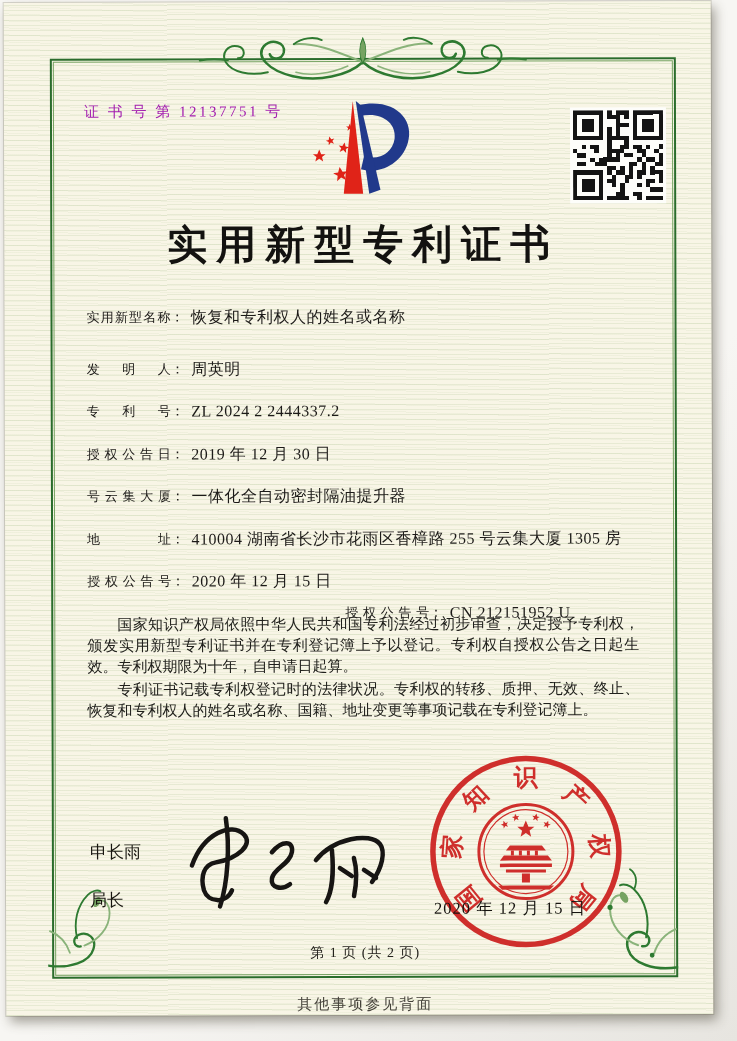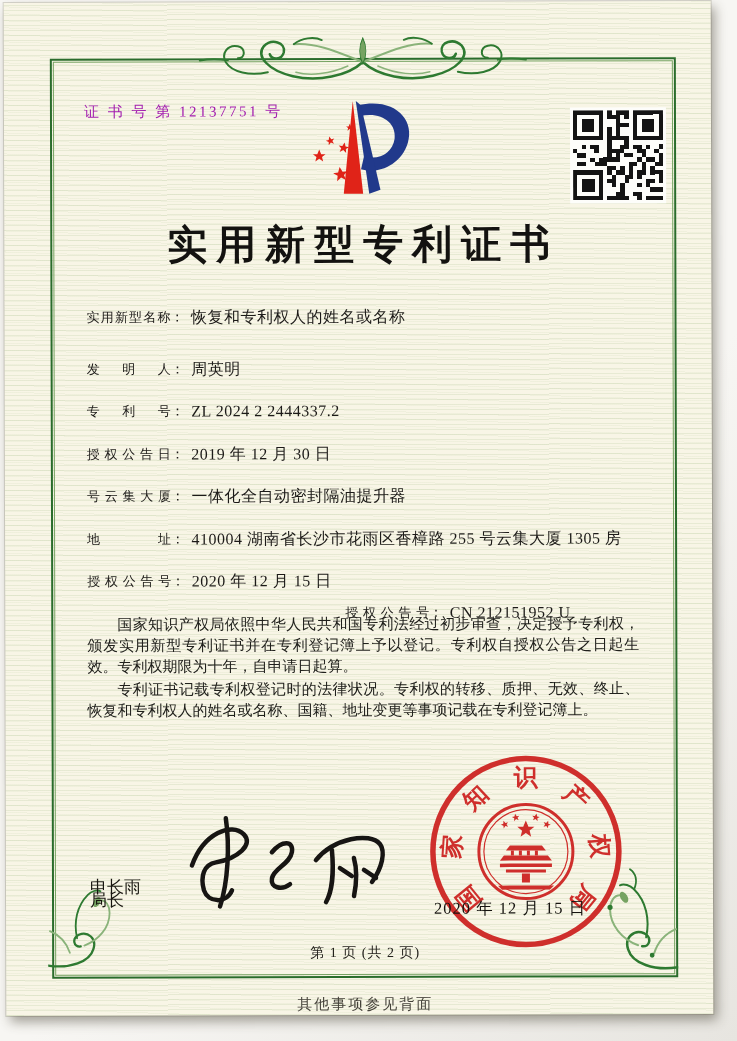--- a/index.html
+++ b/index.html
@@ -40,21 +40,21 @@
   }
   .fields { position:absolute; left:0; top:0; width:100%; z-index:4; }
   .frow { position:absolute; left:82px; right:36px; height:24px; white-space:nowrap; color:#1c1a18;}
   .flabel { display:inline-block; width:84px; font-size:13px; text-align:justify; text-align-last:justify; vertical-align:1px;font-family:Liberation Serif, serif; }
   .fcolon { font-size:13.5px; vertical-align:1px; }
   .fvalue { font-size:16px; margin-left:7px; letter-spacing:.5px; }
   .pair2 { position:absolute; left:258px; top:4px;margin-top:29px; }
   .paras { position:absolute; left:82px; top:612px; width:552px; z-index:4; color:#20201c; }
   .paras p { font-size:15px; line-height:21px; text-align:justify; text-indent:2em; margin-bottom:2px; }
   .director-title { position:absolute; left:84px; top:886px; font-size:17px; color:#17150f; z-index:4; }
-  .director-name  { position:absolute; left:84px; top:873px; font-size:17px; color:#17150f; z-index:4; }
+  .director-name  { position:absolute; left:84px; top:838px; font-size:17px; color:#17150f; z-index:4; }
   .signature { position:absolute; left:168px; top:808px; z-index:5; }
   .seal { position:absolute; left:420px; top:750px; z-index:4; opacity:.92; }
   .seal-date { position:absolute; left:428px; top:896px; width:200px; font-size:16.5px; letter-spacing:1px; color:#15130f; z-index:6; }
   .page-num { position:absolute; left:46px; top:942px; width:626px; text-align:center; font-size:14px; color:#23211c; z-index:4; letter-spacing:1px;}
   .back-note { position:absolute; left:46px; top:993px; width:626px; text-align:center; font-size:15px; color:#45423a; z-index:4; letter-spacing:2px; }
 </style>
 </head>
 <body>
 
 <div class="page">

